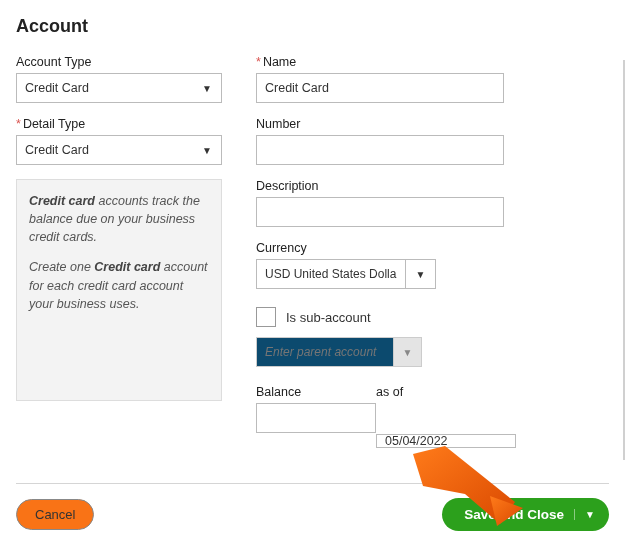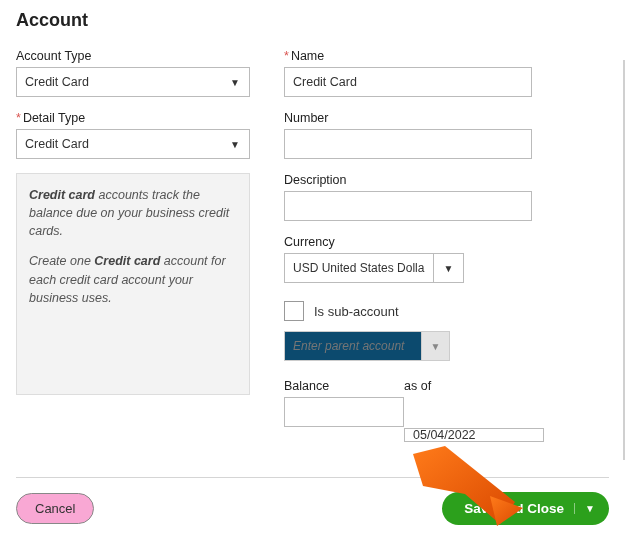--- a/index.html
+++ b/index.html
@@ -6,33 +6,33 @@
   body {
     font-family: -apple-system, BlinkMacSystemFont, "Segoe UI", Arial, sans-serif;
     background: #fff;
     color: #333;
     width: 625px;
     height: 558px;
     position: relative;
     overflow: hidden;
   }
   .page {
-    padding: 10px 16px 0 16px;
+    padding: 16px 16px 0 16px;
   }
   h1.title {
     font-size: 18px;
     font-weight: 700;
     color: #222;
     margin-bottom: 18px;
   }
   .columns {
     display: flex;
     gap: 34px;
   }
-  .col-left { width: 234px; }
+  .col-left { width: 206px; }
   .col-right { width: 248px; }
   .field { margin-bottom: 14px; }
   .label {
     font-size: 12.5px;
     color: #222;
     margin-bottom: 4px;
     display: block;
   }
   .label.req::before,
   .label .req-star {
@@ -153,21 +153,21 @@
     border-top: 1px solid #d5d5d5;
     margin: 0 16px;
   }
   .footer {
     display: flex;
     justify-content: space-between;
     align-items: center;
     padding: 14px 16px 0 16px;
   }
   .btn-cancel {
-    background: #f9a8d4;
+    background: #f97316;
     border: 1px solid #888;
     color: #333;
     font-size: 13px;
     padding: 7px 18px;
     border-radius: 18px;
     cursor: pointer;
   }
   .btn-save {
     background: #2ca01c;
     color: #fff;

